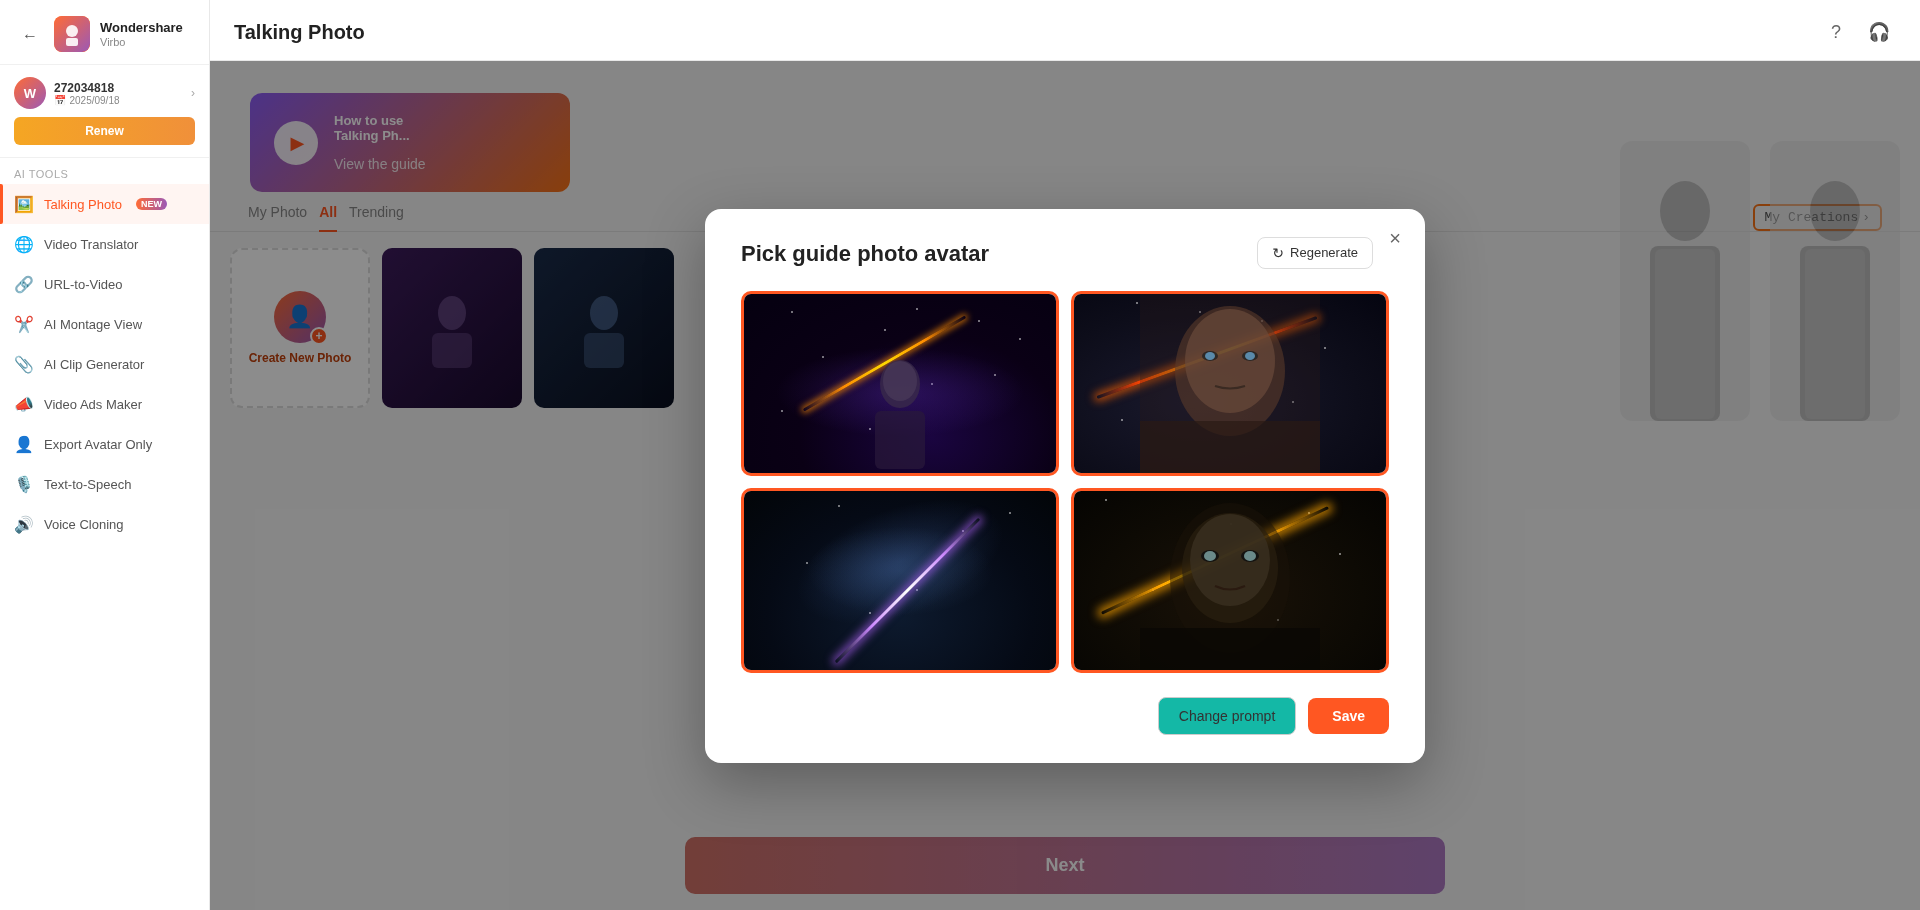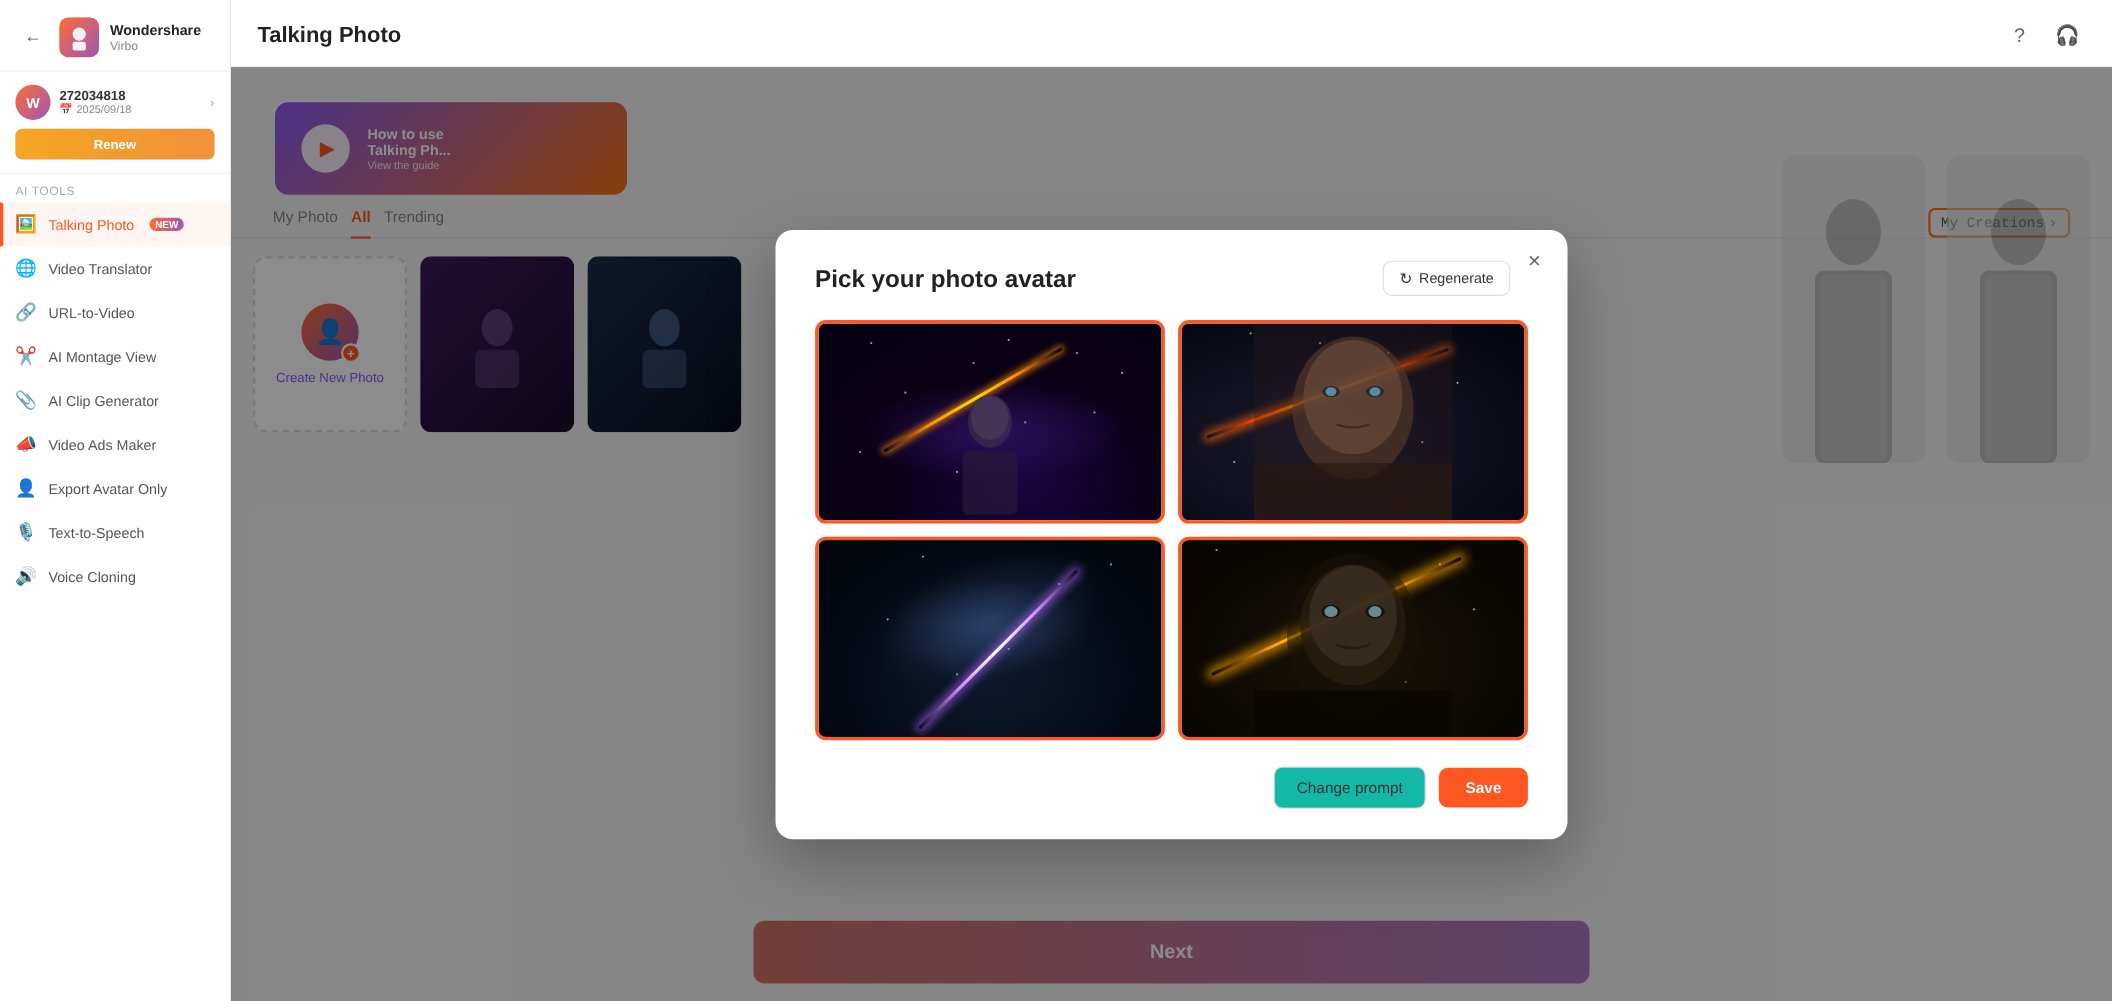--- a/index.html
+++ b/index.html
@@ -149,21 +149,21 @@
     .play-btn-circle {
       width: 44px; height: 44px;
       background: rgba(255,255,255,0.9);
       border-radius: 50%;
       display: flex; align-items: center; justify-content: center;
       cursor: pointer;
       flex-shrink: 0;
     }
     .tutorial-text { color: white; }
     .tutorial-title { font-size: 13px; font-weight: 600; }
-    .tutorial-sub { font-size: 10px; opacity: 0.85; margin-top: 2px; }
+    .tutorial-sub { font-size: 14px; opacity: 0.85; margin-top: 13px; }
 
     
     .photo-tabs {
       display: flex;
       align-items: flex-start;
       padding: 12px 38px 0;
       gap: 12px;
       border-bottom: 1px solid #e0e0e0;
       background: transparent;
     }
@@ -215,21 +215,21 @@
       position: relative;
     }
     .plus-badge {
       position: absolute; bottom: -2px; right: -2px;
       width: 18px; height: 18px;
       background: #ff5722; border-radius: 50%;
       display: flex; align-items: center; justify-content: center;
       color: white; font-size: 12px; font-weight: bold;
       border: 2px solid white;
     }
-    .create-new-label { font-size: 12px; color: #8b5cf6; font-weight: 400; }
+    .create-new-label { font-size: 12px; color: #c2410c; font-weight: 700; }
 
     .photo-card {
       width: 140px; height: 160px;
       border-radius: 10px;
       overflow: hidden;
       position: relative;
       flex-shrink: 0;
       cursor: pointer;
     }
     .photo-card-placeholder {
@@ -546,21 +546,21 @@
       </div>
     </div>
 
     <div class="next-btn-bar">
       <button class="next-btn">Next</button>
     </div>
 
     <div class="overlay">
       <div class="modal">
         <button class="modal-close">×</button>
-        <h2 class="modal-title">Pick your photo avatar</h2>
+        <h2 class="modal-title">Pick guide photo avatar</h2>
 
         <button class="regen-btn">
           <span style="font-size:14px;">↻</span>
           <span>Regenerate</span>
         </button>
 
         <div class="modal-grid">
 
           <div class="modal-photo-cell">
             <div class="check-badge">

